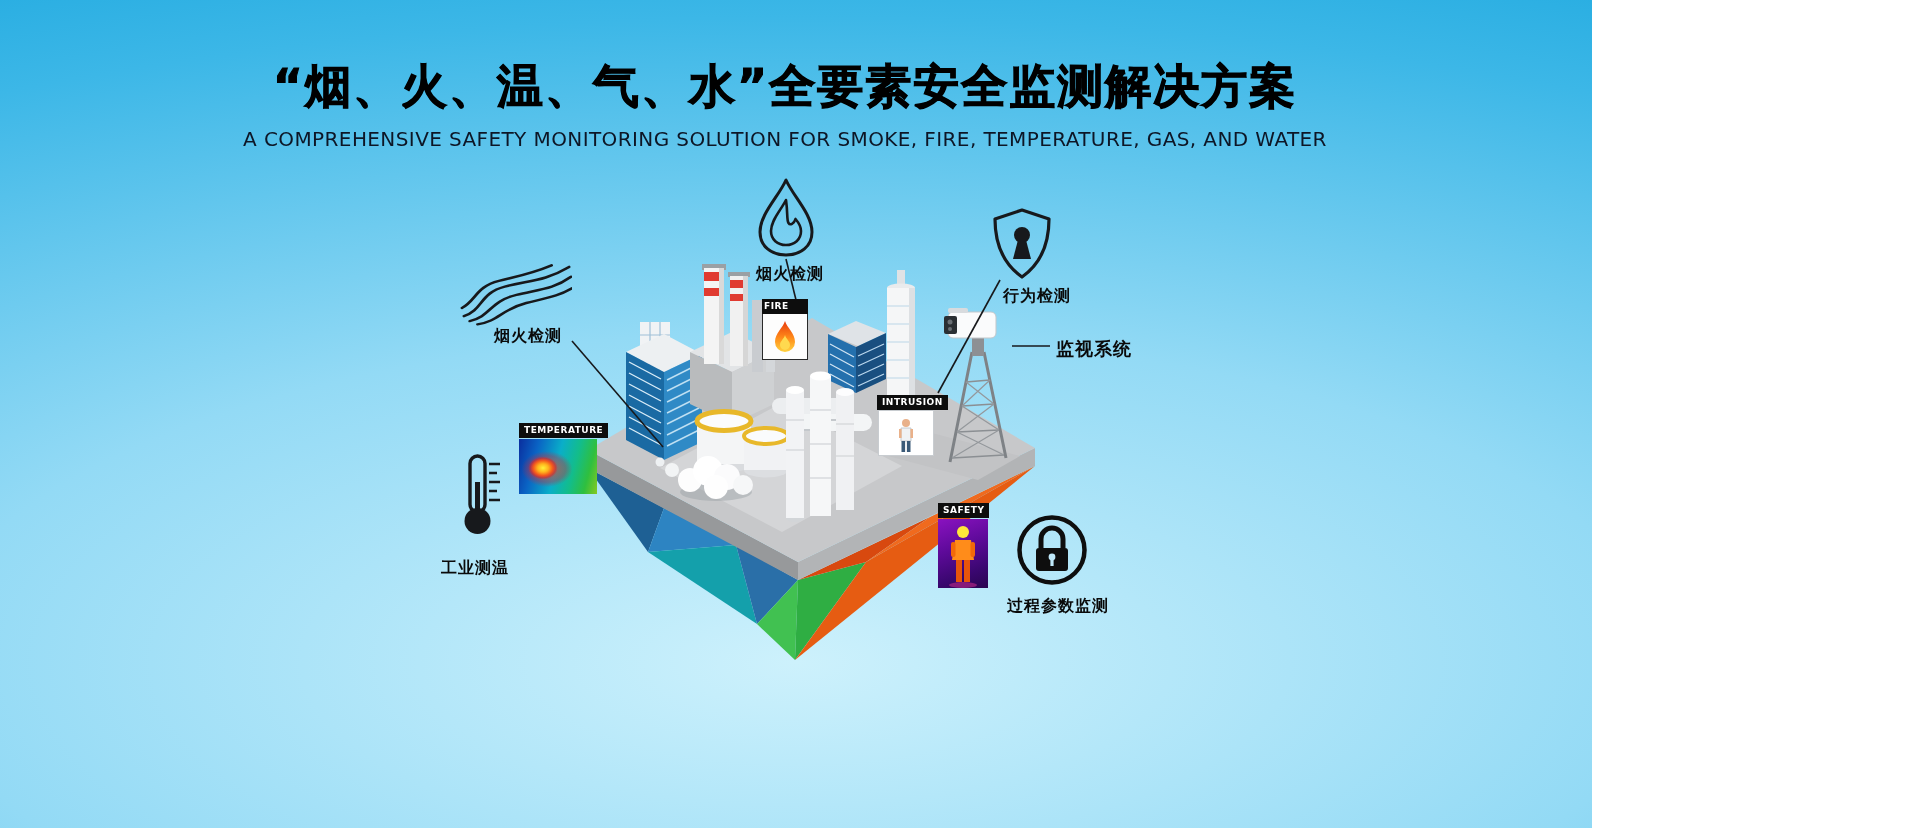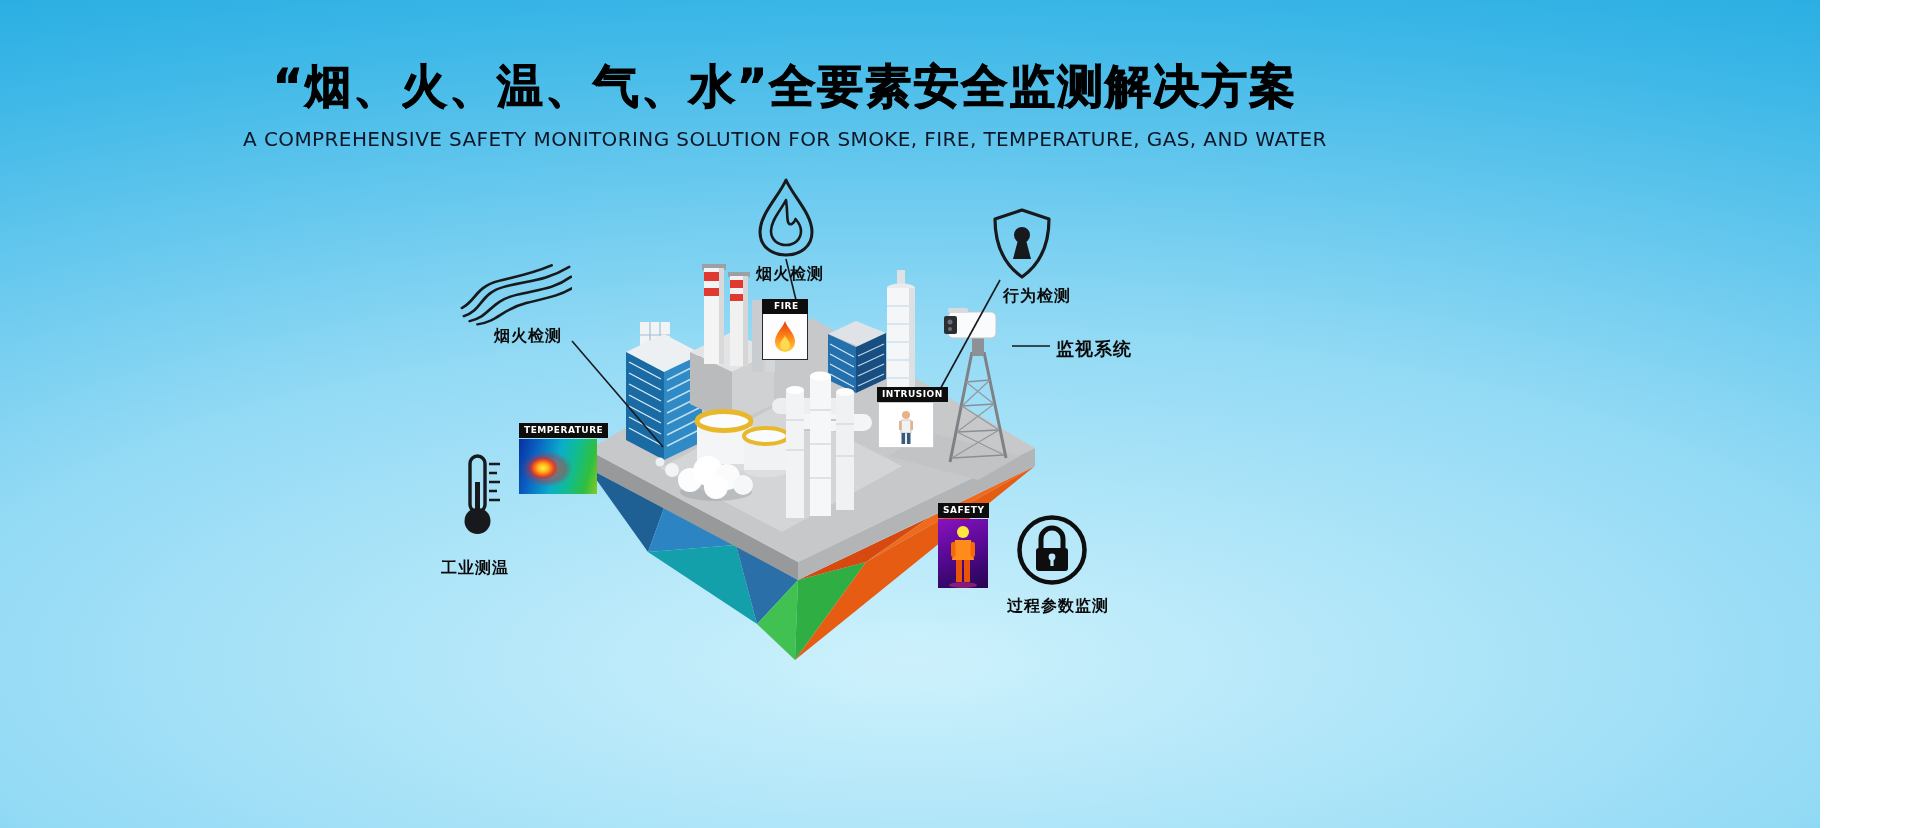--- a/index.html
+++ b/index.html
@@ -1,32 +1,32 @@
 <!DOCTYPE html>
 <html><head>
 <meta charset="utf-8">
 <style>
   * { margin:0; padding:0; box-sizing:border-box; }
   html,body { width:1920px; height:828px; overflow:hidden; }
   body { font-family:"DejaVu Sans","Liberation Sans",sans-serif; }
-  .banner { position:relative; width:1820px; height:828px;
+  .banner { position:relative; width:1592px; height:828px;
     background: radial-gradient(130% 95% at 50% 80%, #cdf1fc 0%, #93daf5 42%, #3cb7e7 82%, #1fa9df 100%); }
   .title { position:absolute; top:56px; left:785px; transform:translateX(-50%);
     white-space:nowrap; font-size:46px; font-weight:bold; color:#000;
     letter-spacing:2px; -webkit-text-stroke:1px #000; }
   .subtitle { position:absolute; top:127px; left:785px; transform:translateX(-50%);
     white-space:nowrap; font-size:20px; color:#0d1626; letter-spacing:0.4px; font-weight:500; }
   .scene-svg { position:absolute; left:0; top:0; width:1920px; height:828px; pointer-events:none; }
   .icon { position:absolute; }
   .callout-label { position:absolute; font-weight:bold; color:#0a0a0a; font-size:16px;
     white-space:nowrap; letter-spacing:1px; }
   .tag { position:absolute; }
   .tag-label { display:inline-block; background:#0d0d0d; color:#fff; font-size:9px;
     font-weight:bold; letter-spacing:0.5px; padding:3px 5px; line-height:1; }
-  .tag-label.full { display:block; text-align:left; padding:3px 12px; }
+  .tag-label.full { display:block; text-align:left; padding:3px 2px; }
   .thermal-temp { width:78px; height:55px; margin-top:1px;
     background:
       radial-gradient(18px 14px at 24px 29px, #fff23a 0%, #ffb31c 30%, #f2541e 55%, rgba(220,40,40,0.6) 70%, rgba(220,40,40,0) 82%),
       radial-gradient(34px 24px at 28px 30px, rgba(240,80,30,0.75) 0%, rgba(200,40,60,0.4) 55%, rgba(0,0,0,0) 75%),
       linear-gradient(105deg, #0a2e9e 0%, #0a63c4 22%, #0aaec9 48%, #13bd8a 68%, #2fbf3f 85%, #86c923 100%); }
   .fire-card { width:46px; height:46px; background:#fdfdfd; border:1px solid #2a2a2a;
     border-top:none; display:flex; align-items:center; justify-content:center; }
   .gas-box { width:94px; height:48px; border:2px solid #ffffff; margin-top:1px; }
   .intrusion-card { width:56px; height:46px; background:#fff; border:1px solid #c8ccd0;
     margin-left:1px; display:flex; align-items:flex-end; justify-content:center; }
@@ -211,21 +211,21 @@
               <stop offset="1" stop-color="#e83a0d"></stop>
           </linearGradient>
         </defs>
         <path d="M15,2 C13,9 5,14 5,23 a10,10 0 0 0 20,0 C25,14 17,9 15,2 Z" fill="url(#flameGrad)"></path>
         <path d="M15,16 C14,20 10,22 10,26 a5,5 0 0 0 10,0 C20,22 16,20 15,16 Z" fill="#ffd94f"></path>
       </svg>
     </div>
   </div>
 
 
-  <div class="tag" style="left:877px; top:382px;">
+  <div class="tag" style="left:877px; top:390px;">
     <div class="tag-label">INTRUSION</div>
     <div class="intrusion-card">
       <svg width="24" height="38" viewBox="0 0 24 38">
         <circle cx="12" cy="6" r="4" fill="#e9b18a"></circle>
         <path d="M7,11 h10 v13 h-10 Z" fill="#f0f2f4" stroke="#b9bec3" stroke-width="0.8"></path>
         <rect x="7.5" y="24" width="3.6" height="11" fill="#3a5a78"></rect>
         <rect x="12.9" y="24" width="3.6" height="11" fill="#3a5a78"></rect>
         <rect x="5" y="12" width="2.6" height="9" fill="#e9b18a"></rect>
         <rect x="16.4" y="12" width="2.6" height="9" fill="#e9b18a"></rect>
       </svg>

